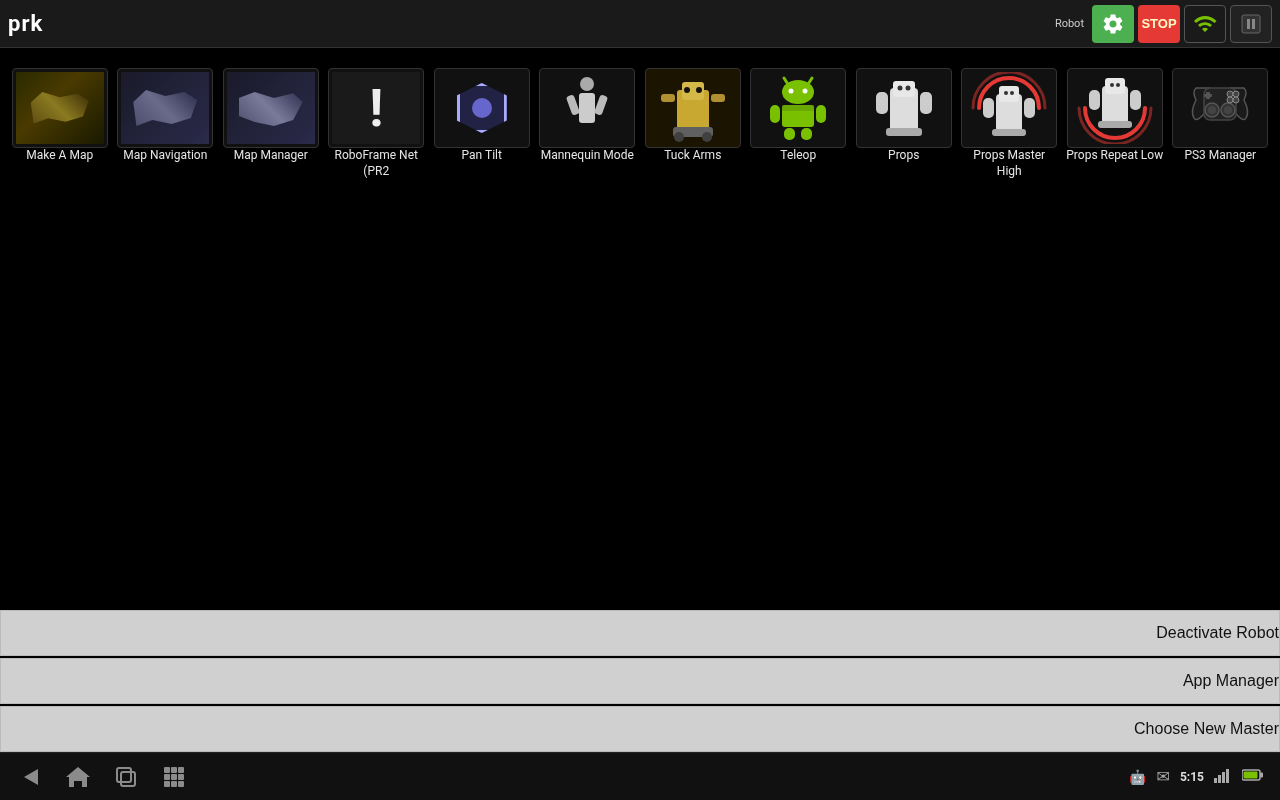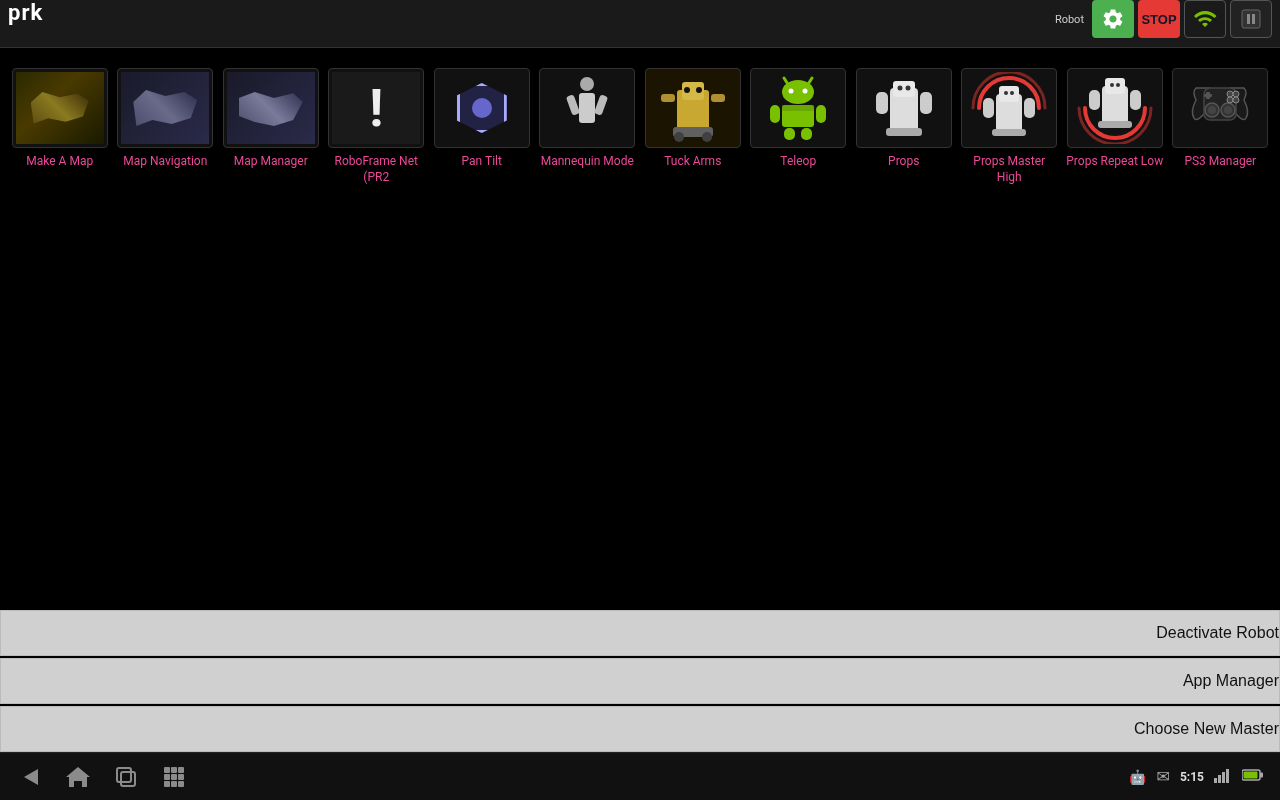--- a/index.html
+++ b/index.html
@@ -12,21 +12,21 @@
       overflow: hidden;
       position: relative;
     }
 
     
     #topbar {
       width: 100%;
       height: 48px;
       background: #1a1a1a;
       display: flex;
-      align-items: flex-start;
+      align-items: center;
       justify-content: space-between;
       padding: 0 8px;
       border-bottom: 1px solid #333;
     }
     #app-title {
       font-size: 22px;
       font-weight: bold;
       color: #fff;
       letter-spacing: 1px;
     }
@@ -81,24 +81,24 @@
       background: #111;
       border: 1px solid #333;
       border-radius: 4px;
       display: flex;
       align-items: center;
       justify-content: center;
       overflow: hidden;
       position: relative;
     }
     .app-label {
-      margin-top: 6px;
+      margin-top: 0;
       font-size: 12px;
       text-align: center;
-      color: #ec4899;
+      color: #e5e5e5;
       line-height: 1.3;
     }
 
     
     
     .icon-map-make {
       width: 88px;
       height: 72px;
       background: linear-gradient(135deg, #2a2a00 0%, #4a3a00 40%, #1a1a00 100%);
       position: relative;
@@ -313,21 +313,21 @@
         l-1.92-3.32c-0.12-0.22-0.37-0.29-0.59-0.22l-2.39,0.96c-0.5-0.38-1.03-0.7-1.62-0.94L14.4,2.81
         c-0.04-0.24-0.24-0.41-0.48-0.41h-3.84c-0.24,0-0.43,0.17-0.47,0.41L9.25,5.35C8.66,5.59,8.12,5.92,7.63,6.29L5.24,5.33
         c-0.22-0.08-0.47,0-0.59,0.22L2.74,8.87C2.62,9.08,2.66,9.34,2.86,9.48l2.03,1.58C4.84,11.36,4.8,11.69,4.8,12
         s0.02,0.64,0.07,0.94l-2.03,1.58c-0.18,0.14-0.23,0.41-0.12,0.61l1.92,3.32c0.12,0.22,0.37,0.29,0.59,0.22l2.39-0.96
         c0.5,0.38,1.03,0.7,1.62,0.94l0.36,2.54c0.05,0.24,0.24,0.41,0.48,0.41h3.84c0.24,0,0.44-0.17,0.47-0.41l0.36-2.54
         c0.59-0.24,1.13-0.56,1.62-0.94l2.39,0.96c0.22,0.08,0.47,0,0.59-0.22l1.92-3.32c0.12-0.22,0.07-0.47-0.12-0.61
         L19.14,12.94z M12,15.6c-1.98,0-3.6-1.62-3.6-3.6s1.62-3.6,3.6-3.6s3.6,1.62,3.6,3.6S13.98,15.6,12,15.6z"></path>
       </svg>
     </button>
     <button class="top-btn" id="stop-btn">
-      <span style="font-size:13px;font-weight:bold;color:#0f172a;">STOP</span>
+      <span style="font-size:13px;font-weight:bold;color:#fef9c3;">STOP</span>
     </button>
     <button class="top-btn" id="wifi-btn">
       <svg class="wifi-svg" viewBox="0 0 24 24" fill="#78c000">
         <path d="M1 9l2 2c5.1-5.1 13.4-5.1 18.5 0l2-2C16.9 2.4 7.1 2.4 1 9zm8 8l3 3 3-3c-1.7-1.7-4.3-1.7-6 0zm-4-4l2 2c2.8-2.8 7.2-2.8 10 0l2-2C15.1 9.3 8.9 9.3 5 13z"></path>
       </svg>
     </button>
     <button class="top-btn" id="power-btn">
       <svg class="power-svg" viewBox="0 0 24 24" fill="#ccc">
         <rect x="3" y="3" width="18" height="18" rx="2" fill="#333" stroke="#666" stroke-width="1"></rect>
         <rect x="8" y="7" width="3" height="10" fill="#888"></rect>

